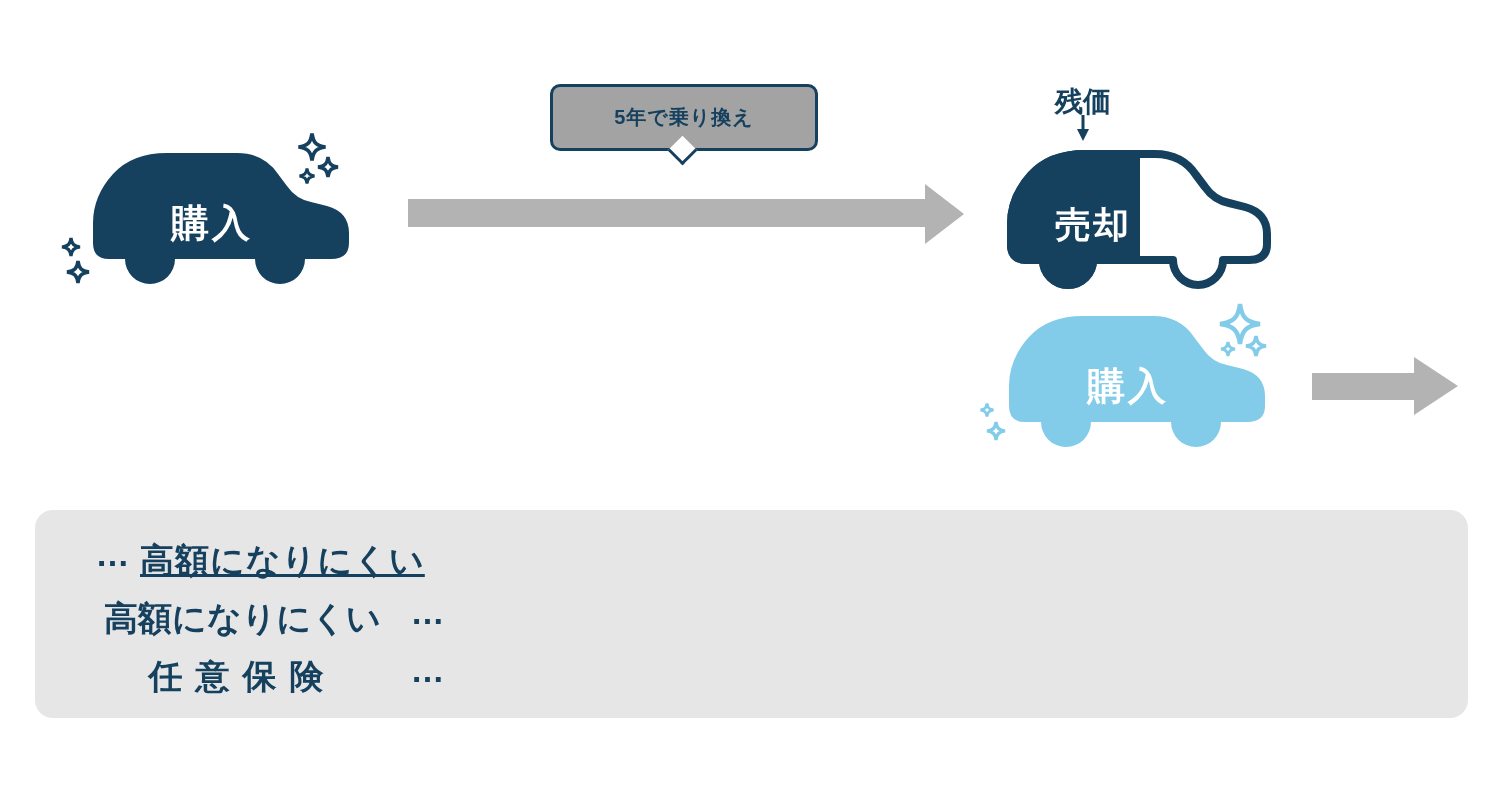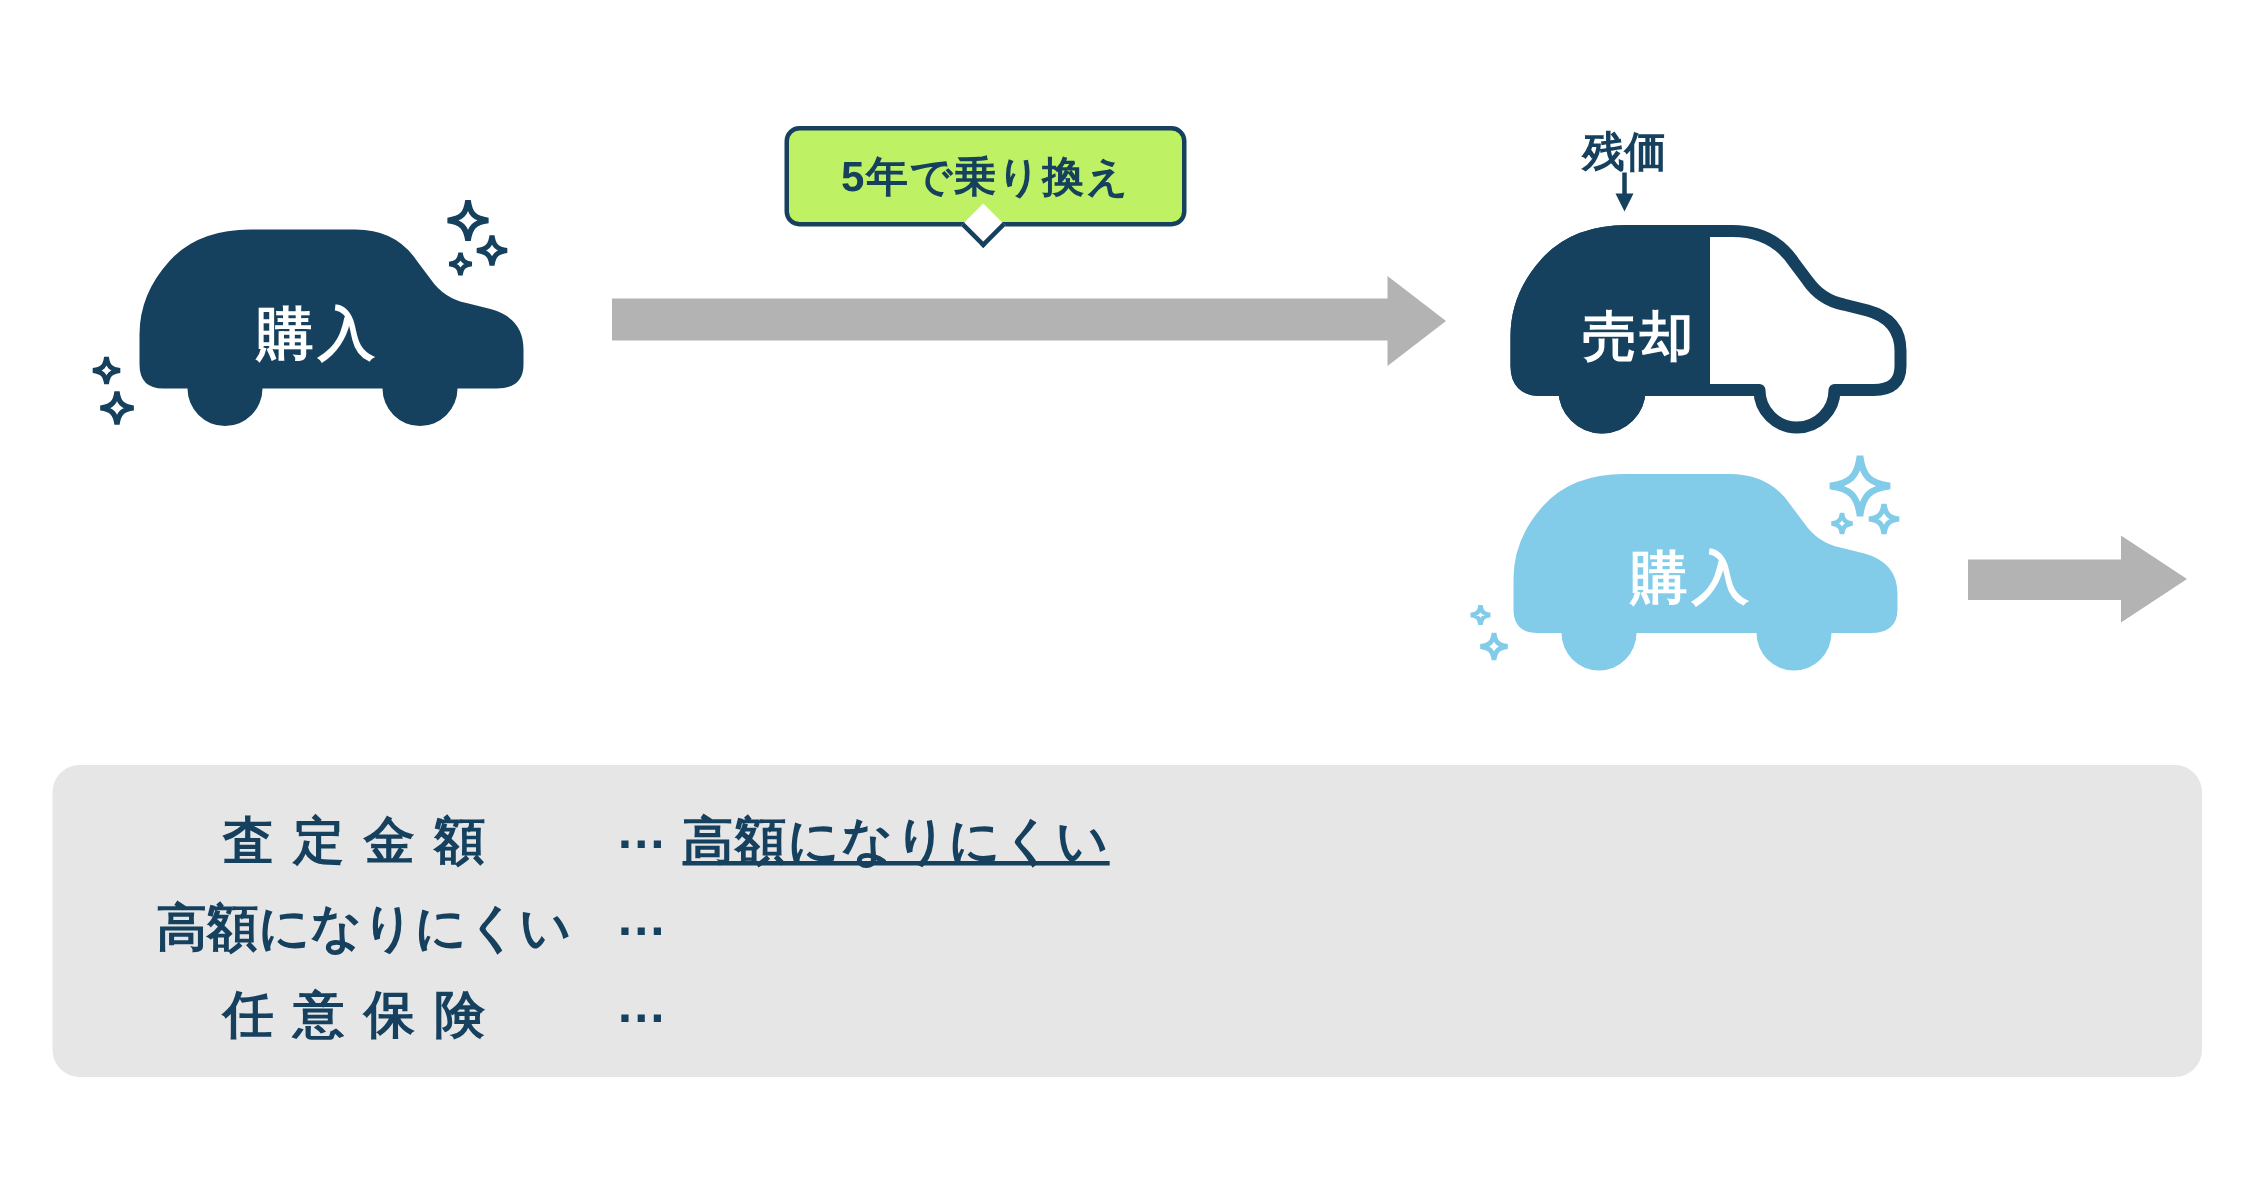--- a/index.html
+++ b/index.html
@@ -5,24 +5,24 @@
   * { margin:0; padding:0; box-sizing:border-box; }
   html,body { background:#ffffff; }
   body { font-family:"Liberation Sans","DejaVu Sans",sans-serif; }
   .stage{
     position:relative; width:1500px; height:800px; background:#ffffff; overflow:hidden;
   }
   .abs{ position:absolute; }
 
   
   .bubble{
-    left:523px; top:84px; width:268px; height:67px;
-    border:3px solid #15405e; border-radius:10px; background:#bef264;
+    left:550px; top:84px; width:268px; height:67px;
+    border:3px solid #15405e; border-radius:10px; background:#a3a3a3;
     display:flex; align-items:center; justify-content:center;
-    font-size:28px; font-weight:700; color:#15405e; letter-spacing:1px;
+    font-size:20px; font-weight:700; color:#15405e; letter-spacing:1px;
     z-index:3;
   }
   .bubble .tail{
     position:absolute; bottom:-13px; left:calc(50% - 12px);
     width:21px; height:21px; background:#ffffff;
     border-right:3px solid #15405e; border-bottom:3px solid #15405e;
     transform:rotate(45deg);
   }
 
   
@@ -101,21 +101,20 @@
       <path transform="translate(21,131) scale(0.9)" stroke-width="3.6" d="M0,-10 C0.9,-3.2 3.2,-0.9 10,0 C3.2,0.9 0.9,3.2 0,10 C-0.9,3.2 -3.2,0.9 -10,0 C-3.2,-0.9 -0.9,-3.2 0,-10 Z"></path>
     </g>
   </svg>
 
   <svg class="abs" style="left:1312px; top:355px;" width="150" height="62" viewBox="0 0 150 62">
     <polygon fill="#b3b3b3" points="0,18 102,18 102,2 146,31 102,60 102,45 0,45"></polygon>
   </svg>
 
   <div class="abs notes">
     <div class="note-row">
-      <div class="note-term wide">査定金額</div>
       <div class="note-dots">…</div>
       <div class="note-desc">高額になりにくい</div>
     </div>
     <div class="note-row">
       <div class="note-term">高額になりにくい</div>
       <div class="note-dots">…</div>
     </div>
     <div class="note-row">
       <div class="note-term wide">任意保険</div>
       <div class="note-dots">…</div>

